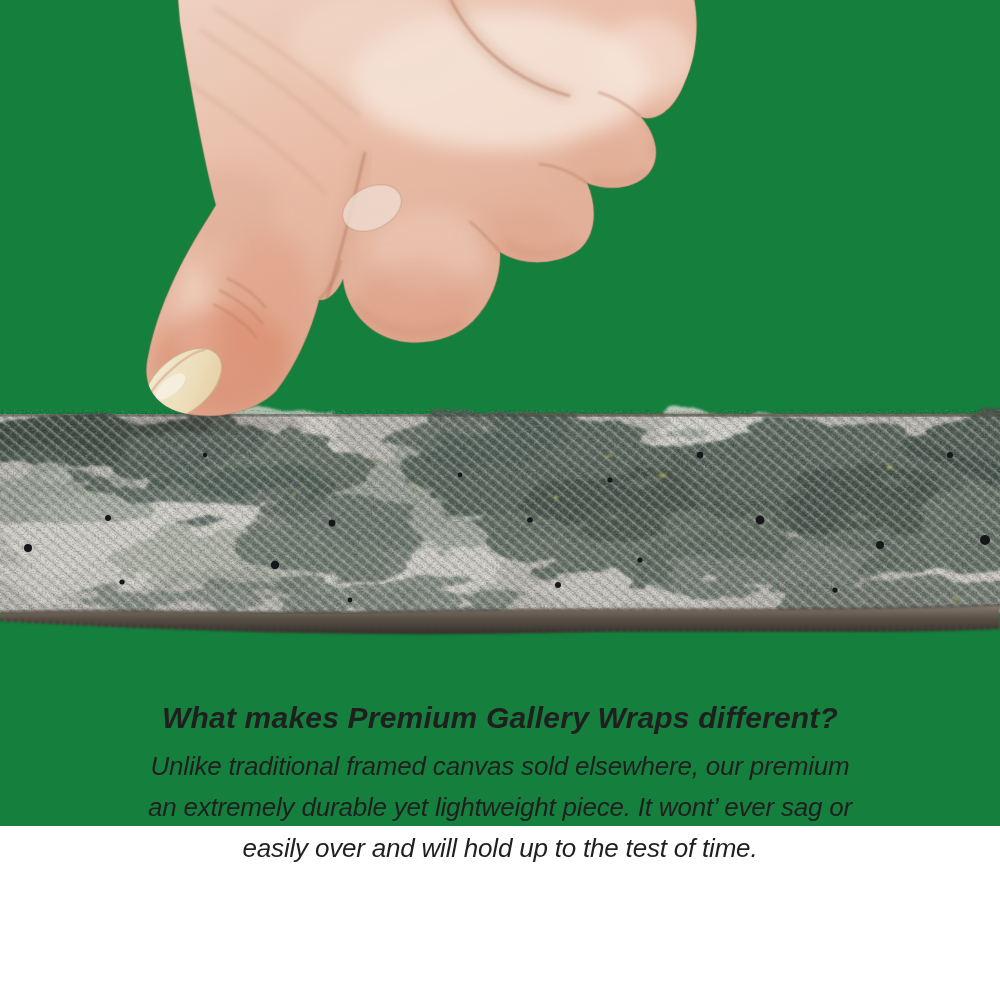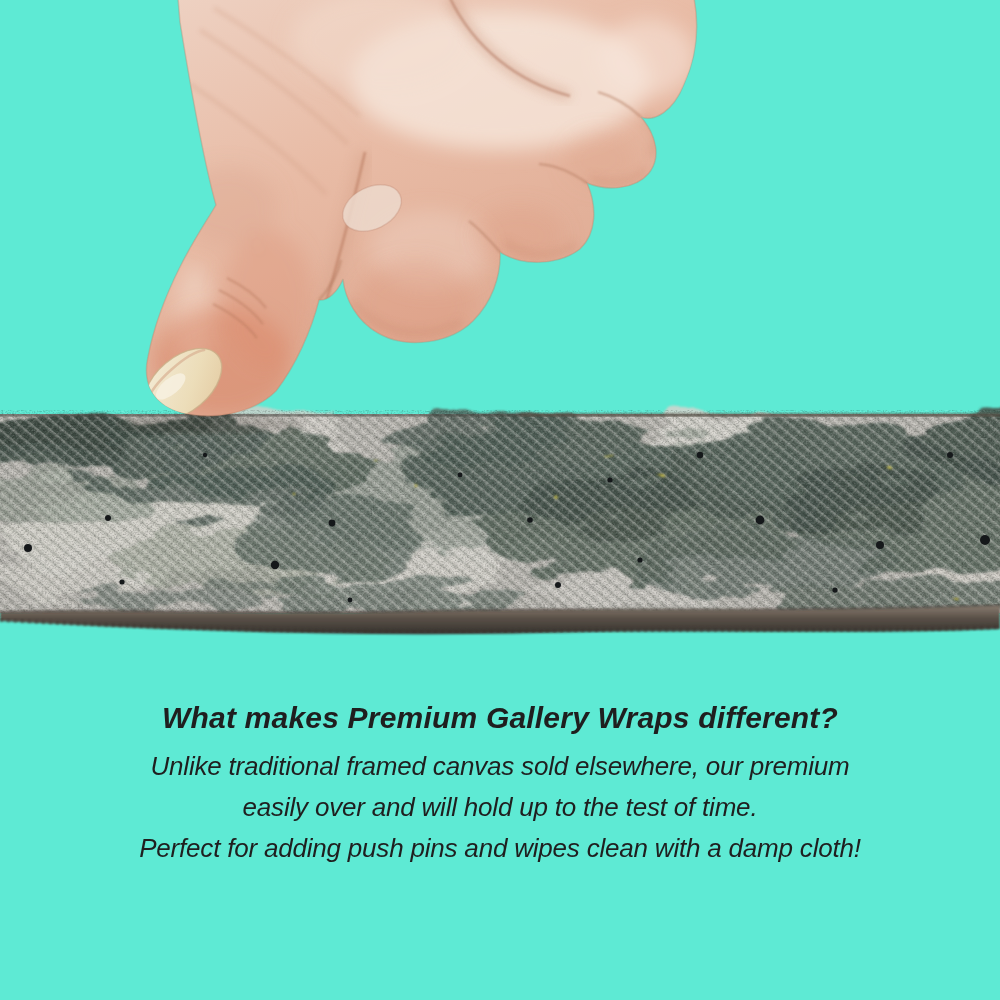--- a/index.html
+++ b/index.html
@@ -1,17 +1,17 @@
 <!DOCTYPE html>
 <html><head>
 <meta charset="utf-8">
 <style>
   html,body{margin:0;padding:0;background:#ffffff;}
   body{width:1000px;height:1000px;overflow:hidden;font-family:"Liberation Sans",sans-serif;}
-  .stage{position:relative;width:1000px;height:1000px;background:#5eead4;}
+  .stage{position:relative;width:1000px;height:826px;background:#15803d;}
   .art{position:absolute;top:0;left:0;display:block;}
   .copy{position:absolute;top:697px;left:0;width:1000px;text-align:center;
         color:#1f1f1f;font-style:italic;}
   .copy h1{margin:0 0 7px 0;font-size:30px;line-height:42px;font-weight:700;
            letter-spacing:.2px;}
   .copy p{margin:1px;font-size:26px;line-height:40px;font-weight:400;
           letter-spacing:-.2px;}
 </style>
 </head>
 <body style="background: rgb(255, 255, 255);">
@@ -249,16 +249,16 @@
           <path d="M145,374 C160,364 206,362 222,372" stroke="#d8b193" stroke-width="2.5" fill="none" opacity="0.7"></path>
           <ellipse cx="172" cy="378" rx="18" ry="8" fill="#f7f1e2" opacity="0.8"></ellipse>
         </g>
       </g>
     </g>
   </svg>
 
   <section class="copy" style="color: rgb(31, 31, 31);">
     <h1>What makes Premium Gallery Wraps different?</h1>
     <p>Unlike traditional framed canvas sold elsewhere, our premium</p>
+    <p>an extremely durable yet lightweight piece. It wont’ ever sag or</p>
     <p>easily over and will hold up to the test of time.</p>
-    <p>Perfect for adding push pins and wipes clean with a damp cloth!</p>
   </section>
 </div>
 
 </body></html>

